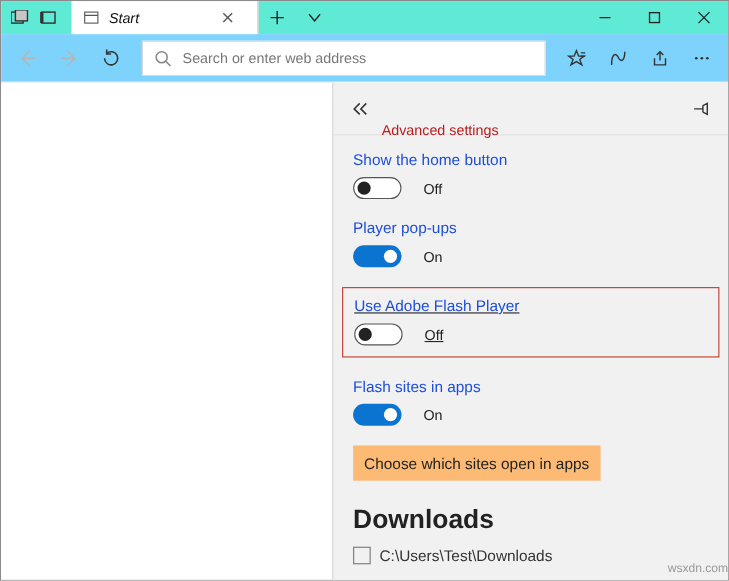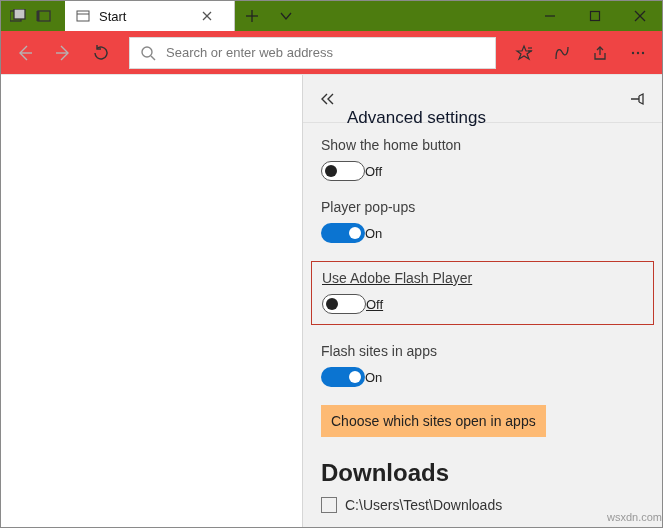--- a/index.html
+++ b/index.html
@@ -1,46 +1,46 @@
 <!DOCTYPE html>
 <html><head>
 <meta charset="utf-8">
 <style>
   * { box-sizing: border-box; }
   html, body { margin:0; padding:0; font-family: "Segoe UI", Arial, sans-serif; font-size:13px; color:#222; background:#fff; }
   .window { width:663px; height:528px; position:relative; border:1px solid #8a8a8a; overflow:hidden; }
-  .titlebar { height:30px; background:#4d7c0f; display:flex; align-items:stretch; }
+  .titlebar { height:30px; background:#5eead4; display:flex; align-items:stretch;font-style:italic; }
   .tb-icons-left { display:flex; align-items:center; padding:0 4px; gap:0; }
   .tb-icon { width:26px; height:30px; display:flex; align-items:center; justify-content:center; color:#333; }
   .tabstrip { display:flex; align-items:flex-end; margin-left:4px; }
   .tab { height:30px; background:#fff; display:flex; align-items:center; padding:0 8px 0 10px; min-width:170px; border-right:1px solid #c6c6c6; position:relative; }
   .tab-title { flex:1; font-size:13px; color:#111; }
   .tab-close { width:24px; text-align:center; color:#444; font-size:14px; }
   .tab-fav { width:16px; height:16px; margin-right:8px; display:flex; align-items:center; justify-content:center; }
   .newtab-area { display:flex; align-items:center; }
   .newtab-btn { width:34px; height:30px; display:flex; align-items:center; justify-content:center; color:#222; }
   .tb-spacer { flex:1; }
   .win-controls { display:flex; }
   .win-btn { width:45px; height:30px; display:flex; align-items:center; justify-content:center; color:#222; }
-  .toolbar { height:44px; background:#ef4444; border-bottom:1px solid #e5e5e5; display:flex; align-items:center; padding:0 6px; gap:2px; }
+  .toolbar { height:44px; background:#7dd3fc; border-bottom:1px solid #e5e5e5; display:flex; align-items:center; padding:0 6px; gap:2px; }
   .nav-btn { width:36px; height:36px; display:flex; align-items:center; justify-content:center; color:#888; border-radius:0; }
   .nav-btn.active { color:#333; }
   .addr { flex:1; height:32px; background:#fff; border:1px solid #d9d9d9; margin:0 8px; display:flex; align-items:center; padding:0 10px; color:#777; }
   .addr svg { margin-right:10px; color:#777; }
   .right-tool { width:36px; height:36px; display:flex; align-items:center; justify-content:center; color:#444; }
   .content { position:absolute; top:74px; left:0; right:0; bottom:0; background:#fff; }
   .panel { position:absolute; top:0; right:0; bottom:0; width:360px; background:#f1f1f1; border-left:1px solid #d6d6d6; display:flex; flex-direction:column; }
   .panel-header { height:48px; display:flex; align-items:center; padding:0 12px; border-bottom:1px solid #e0e0e0; }
   .panel-back { width:26px; height:26px; display:flex; align-items:center; justify-content:center; color:#333; margin-right:6px; }
-  .panel-title { font-size:17px; flex:1; color:#0f172a;margin-top:39px; }
+  .panel-title { font-size:13px; flex:1; color:#b91c1c;margin-top:39px; }
   .panel-pin { width:26px; height:26px; display:flex; align-items:center; justify-content:center; color:#333; }
   .panel-body { padding:14px 18px 10px 18px; overflow:hidden; }
   .setting { margin-bottom:18px; }
-  .setting-label { font-size:14px; color:#404040; margin-bottom:8px; }
-  .toggle-row { display:flex; align-items:center; gap:0; }
+  .setting-label { font-size:14px; color:#1d4ed8; margin-bottom:8px; }
+  .toggle-row { display:flex; align-items:center; gap:20px; }
   .toggle { width:44px; height:20px; border-radius:10px; position:relative; }
   .toggle.off { background:#fff; border:1px solid #555; }
   .toggle.off .knob { width:12px; height:12px; background:#222; border-radius:50%; position:absolute; top:3px; left:3px; }
   .toggle.on { background:#0b74d1; }
   .toggle.on .knob { width:12px; height:12px; background:#fff; border-radius:50%; position:absolute; top:4px; right:4px; }
   .toggle-state { font-size:13px; color:#222; }
   .highlight { border:1px solid #c0392b; padding:8px 10px 10px 10px; margin:0 -10px 18px -10px;text-decoration:underline; }
   .panel-button { background:#fdba74; color:#222; padding:8px 10px; font-size:14px; display:inline-block; }
   .section-heading { font-size:24px; font-weight:700; color:#222; margin:22px 0 10px 0; }
   .path-row { display:flex; align-items:center; gap:8px; color:#333; font-size:14px; }

